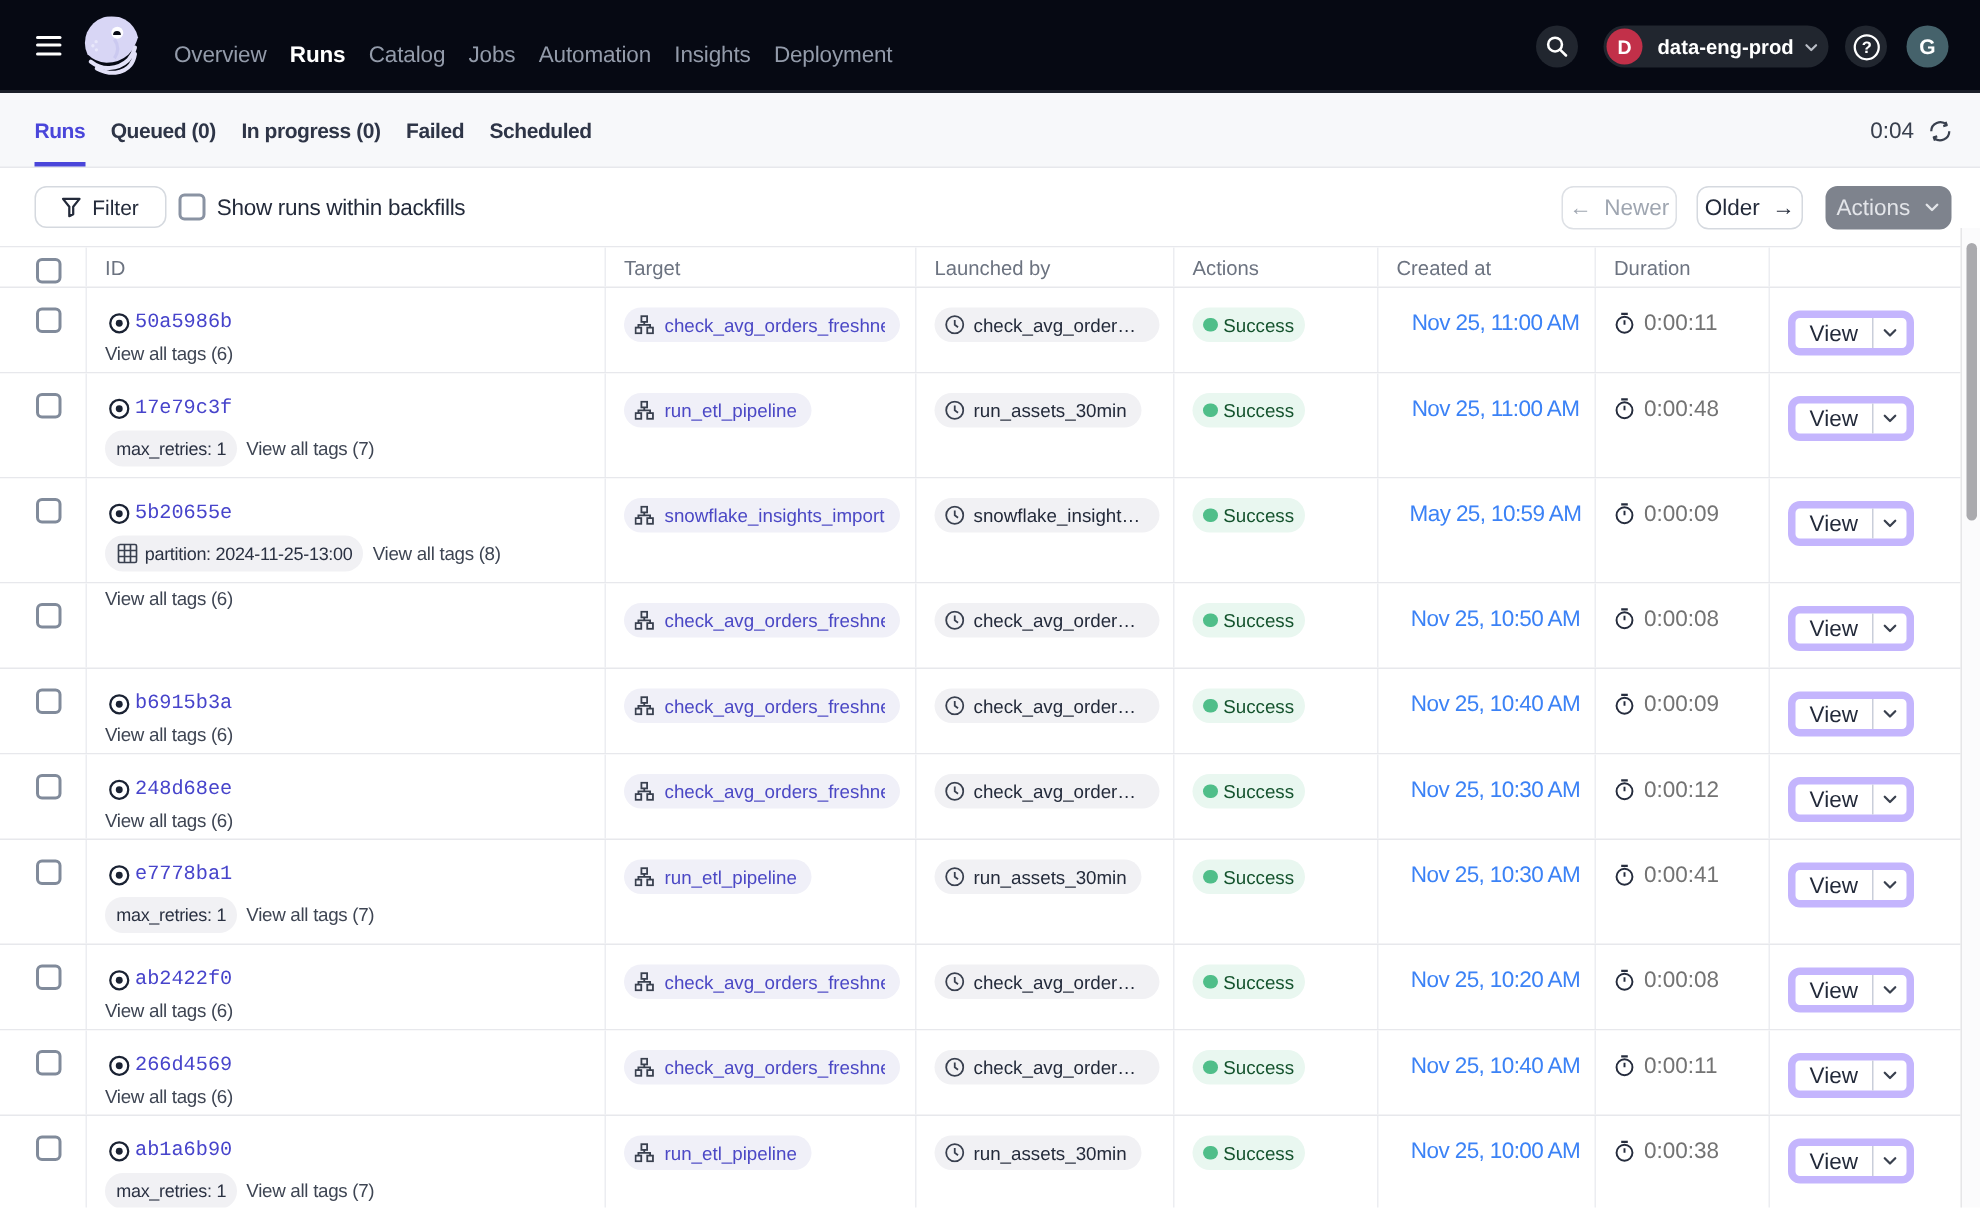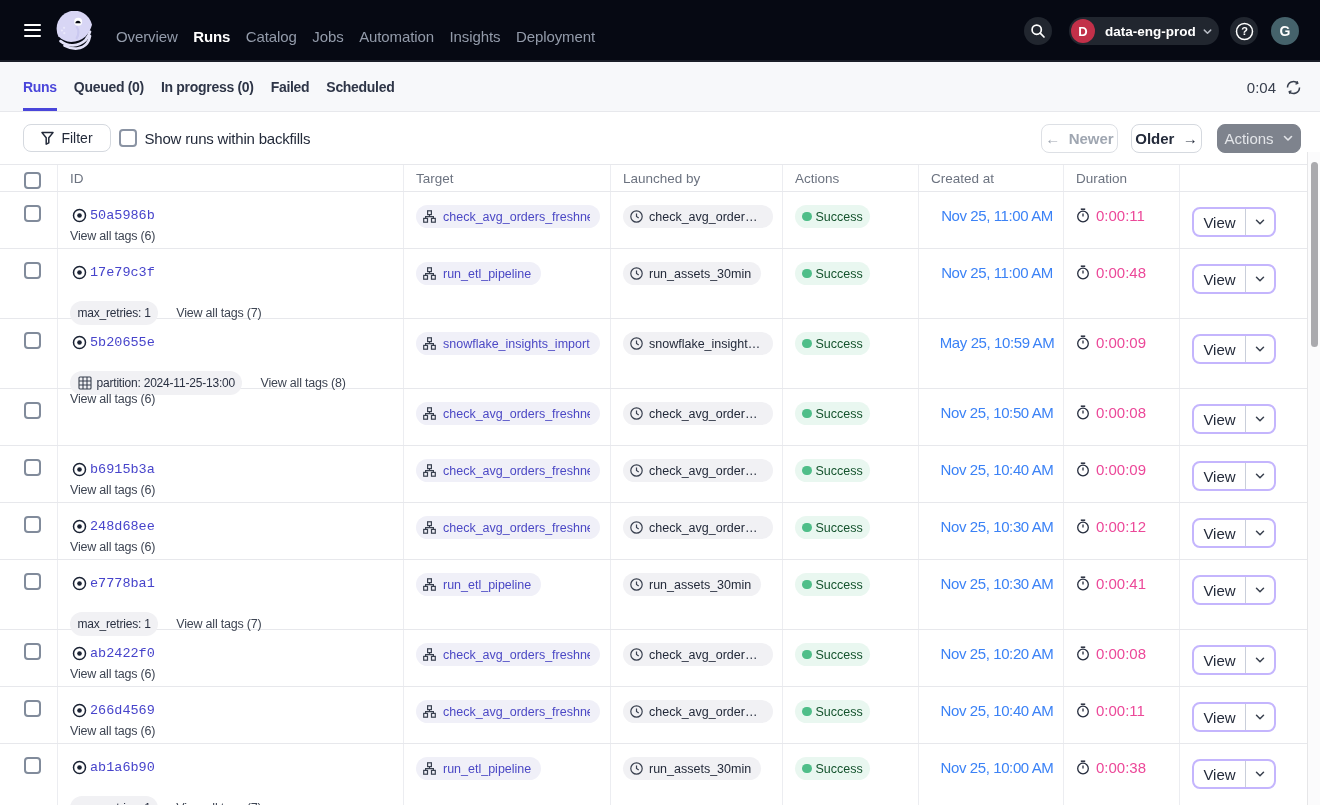--- a/index.html
+++ b/index.html
@@ -27,21 +27,21 @@
 .underline { position:absolute; left:23px; bottom:0; width:34px; height:3px; background:#4A46DA; }
 .tright { position:absolute; right:19px; top:0; height:50px; display:flex; align-items:center; gap:10px; color:#39404E; font-size:15px; }
 
 
 .frow { position:relative; height:53px; background:#fff; border-bottom:1px solid #E7E8EC; display:flex; align-items:center; }
 .btn { height:28px; border:1px solid #D5D9DF; border-radius:8px; background:#fff; display:inline-flex; align-items:center; justify-content:center; font-size:15.5px; color:#232A3A; gap:8px; }
 .fbtn { margin-left:23px; padding:0 10px; width:88px; font-size:14px; gap:7px; }
 .cbx { width:18px; height:18px; border:2px solid #8A93A3; border-radius:4px; background:#fff; }
 .flabel { margin-left:8px; font-size:15px; letter-spacing:-0.2px; color:#232A3A; }
 .frow .cbx { margin-left:7.5px; }
-.fr-right { position:absolute; right:19px; display:flex; gap:13px; } .fr-right .btn { height:29px; font-size:15px;font-weight:bold; }
+.fr-right { position:absolute; right:19px; display:flex; gap:13px; } .fr-right .btn { height:29px; font-size:15px; }
 .btn.dis { color:#9FA6B1; border-color:#DDE0E5; }
 .btn.actions { background:#7E838D; border-color:#7E838D; color:#E3E5E9; font-weight:500; }
 
 
 .tbl { position:relative; }
 .row { display:flex; border-bottom:1px solid #E7E8EC; background:#fff; }
 .hrow { height:27px; }
 .hrow .cell { color:#6C7380; font-size:13.5px; display:flex; align-items:center; }
 .r57 { height:57px; }
 .r70 { height:70px; }
@@ -53,32 +53,32 @@
 .w-st { width:136px; }
 .w-ca { width:145px; }
 .w-du { width:116px; }
 .w-vw { width:129px; border-left:1px solid #ECEDF1; }
 .cell.pad { padding-top:13px; }
 .cbx2 { width:16.5px; height:16.5px; border:2px solid #818B9B; border-radius:4px; margin-top:13px; background:#fff; }
 .hrow .cbx2 { margin-top:5px; }
 .idline { height:21px; margin-top:13px; display:flex; align-items:center; gap:3.5px; } .idline svg{margin-left:1.5px;}
 .idline .mono { font-family:"Liberation Mono",monospace; font-size:13.5px; color:#4744CB; }
 .tagline { margin-top:0; font-size:12.5px; letter-spacing:-0.2px; color:#3E4553; display:flex; align-items:center; height:19px; }
-.tagline.pl { margin-top:18px; height:24px; gap:18px; }
+.tagline.pl { margin-top:4px; height:24px; gap:6px; }
 .tag { height:24px; border-radius:12px; background:#F1F1F4; color:#2A3142; font-size:12px; display:inline-flex; align-items:center; padding:0 7.5px; gap:5px; }
 .tpill svg,.lpill svg,.tag svg{flex:none;} .tpill { height:23px; border-radius:12px; background:#F0F0F8; display:inline-flex; align-items:center; padding:0 10px 0 7px; gap:7px; max-width:184px; overflow:hidden; }
 .tpill span { color:#4B48C5; font-size:12.5px; white-space:nowrap; overflow:hidden; }
 .lpill { height:23px; border-radius:12px; background:#F1F1F4; display:inline-flex; align-items:center; padding:0 10px 0 7px; gap:6px; max-width:150px; }
 .lpill span { color:#232A3A; font-size:12.5px; white-space:nowrap; overflow:hidden; text-overflow:ellipsis; }
 .spill { height:23px; border-radius:12px; background:#E9F7F0; display:inline-flex; align-items:center; padding:0 7px; gap:4px; }
 .spill i { width:9.5px; height:9.5px; border-radius:50%; background:#4FBE89; }
 .spill span { color:#14532d; font-size:12.5px; font-style:normal; }
 .ca { font-size:15px; letter-spacing:-0.4px; color:#3b82f6; padding-top:15px;text-align:center; }
-.du .duline { display:flex; align-items:center; gap:6px; margin-top:15px; font-size:15px; color:#ec4899; }
-.vbtn { margin-top:15px; height:30px; width:84px; border:2px solid #c4b5fd; border-radius:8px; background:#fff; display:flex; }
+.du .duline { display:flex; align-items:center; gap:6px; margin-top:15px; font-size:15px; color:#737373; }
+.vbtn { margin-top:15px; height:30px; width:84px; border:5px solid #c4b5fd; border-radius:8px; background:#fff; display:flex; }
 .vbtn .v { width:52px; display:flex; align-items:center; justify-content:center; font-size:15px; color:#232A3A; border-right:1px solid #C9CEDA; }
 .vbtn .c { flex:1; display:flex; align-items:center; justify-content:center; }
 
 
 .sbar { position:absolute; right:0; top:152px; width:13px; height:653px; background:#FBFBFC; border-left:1px solid #E6E6E8; }
 .sthumb { position:absolute; right:2px; top:10px; width:7.5px; height:185px; border-radius:4px; background:#AAAAAE; }
 </style>
 </head>
 <body>
 <div class="topbar">

